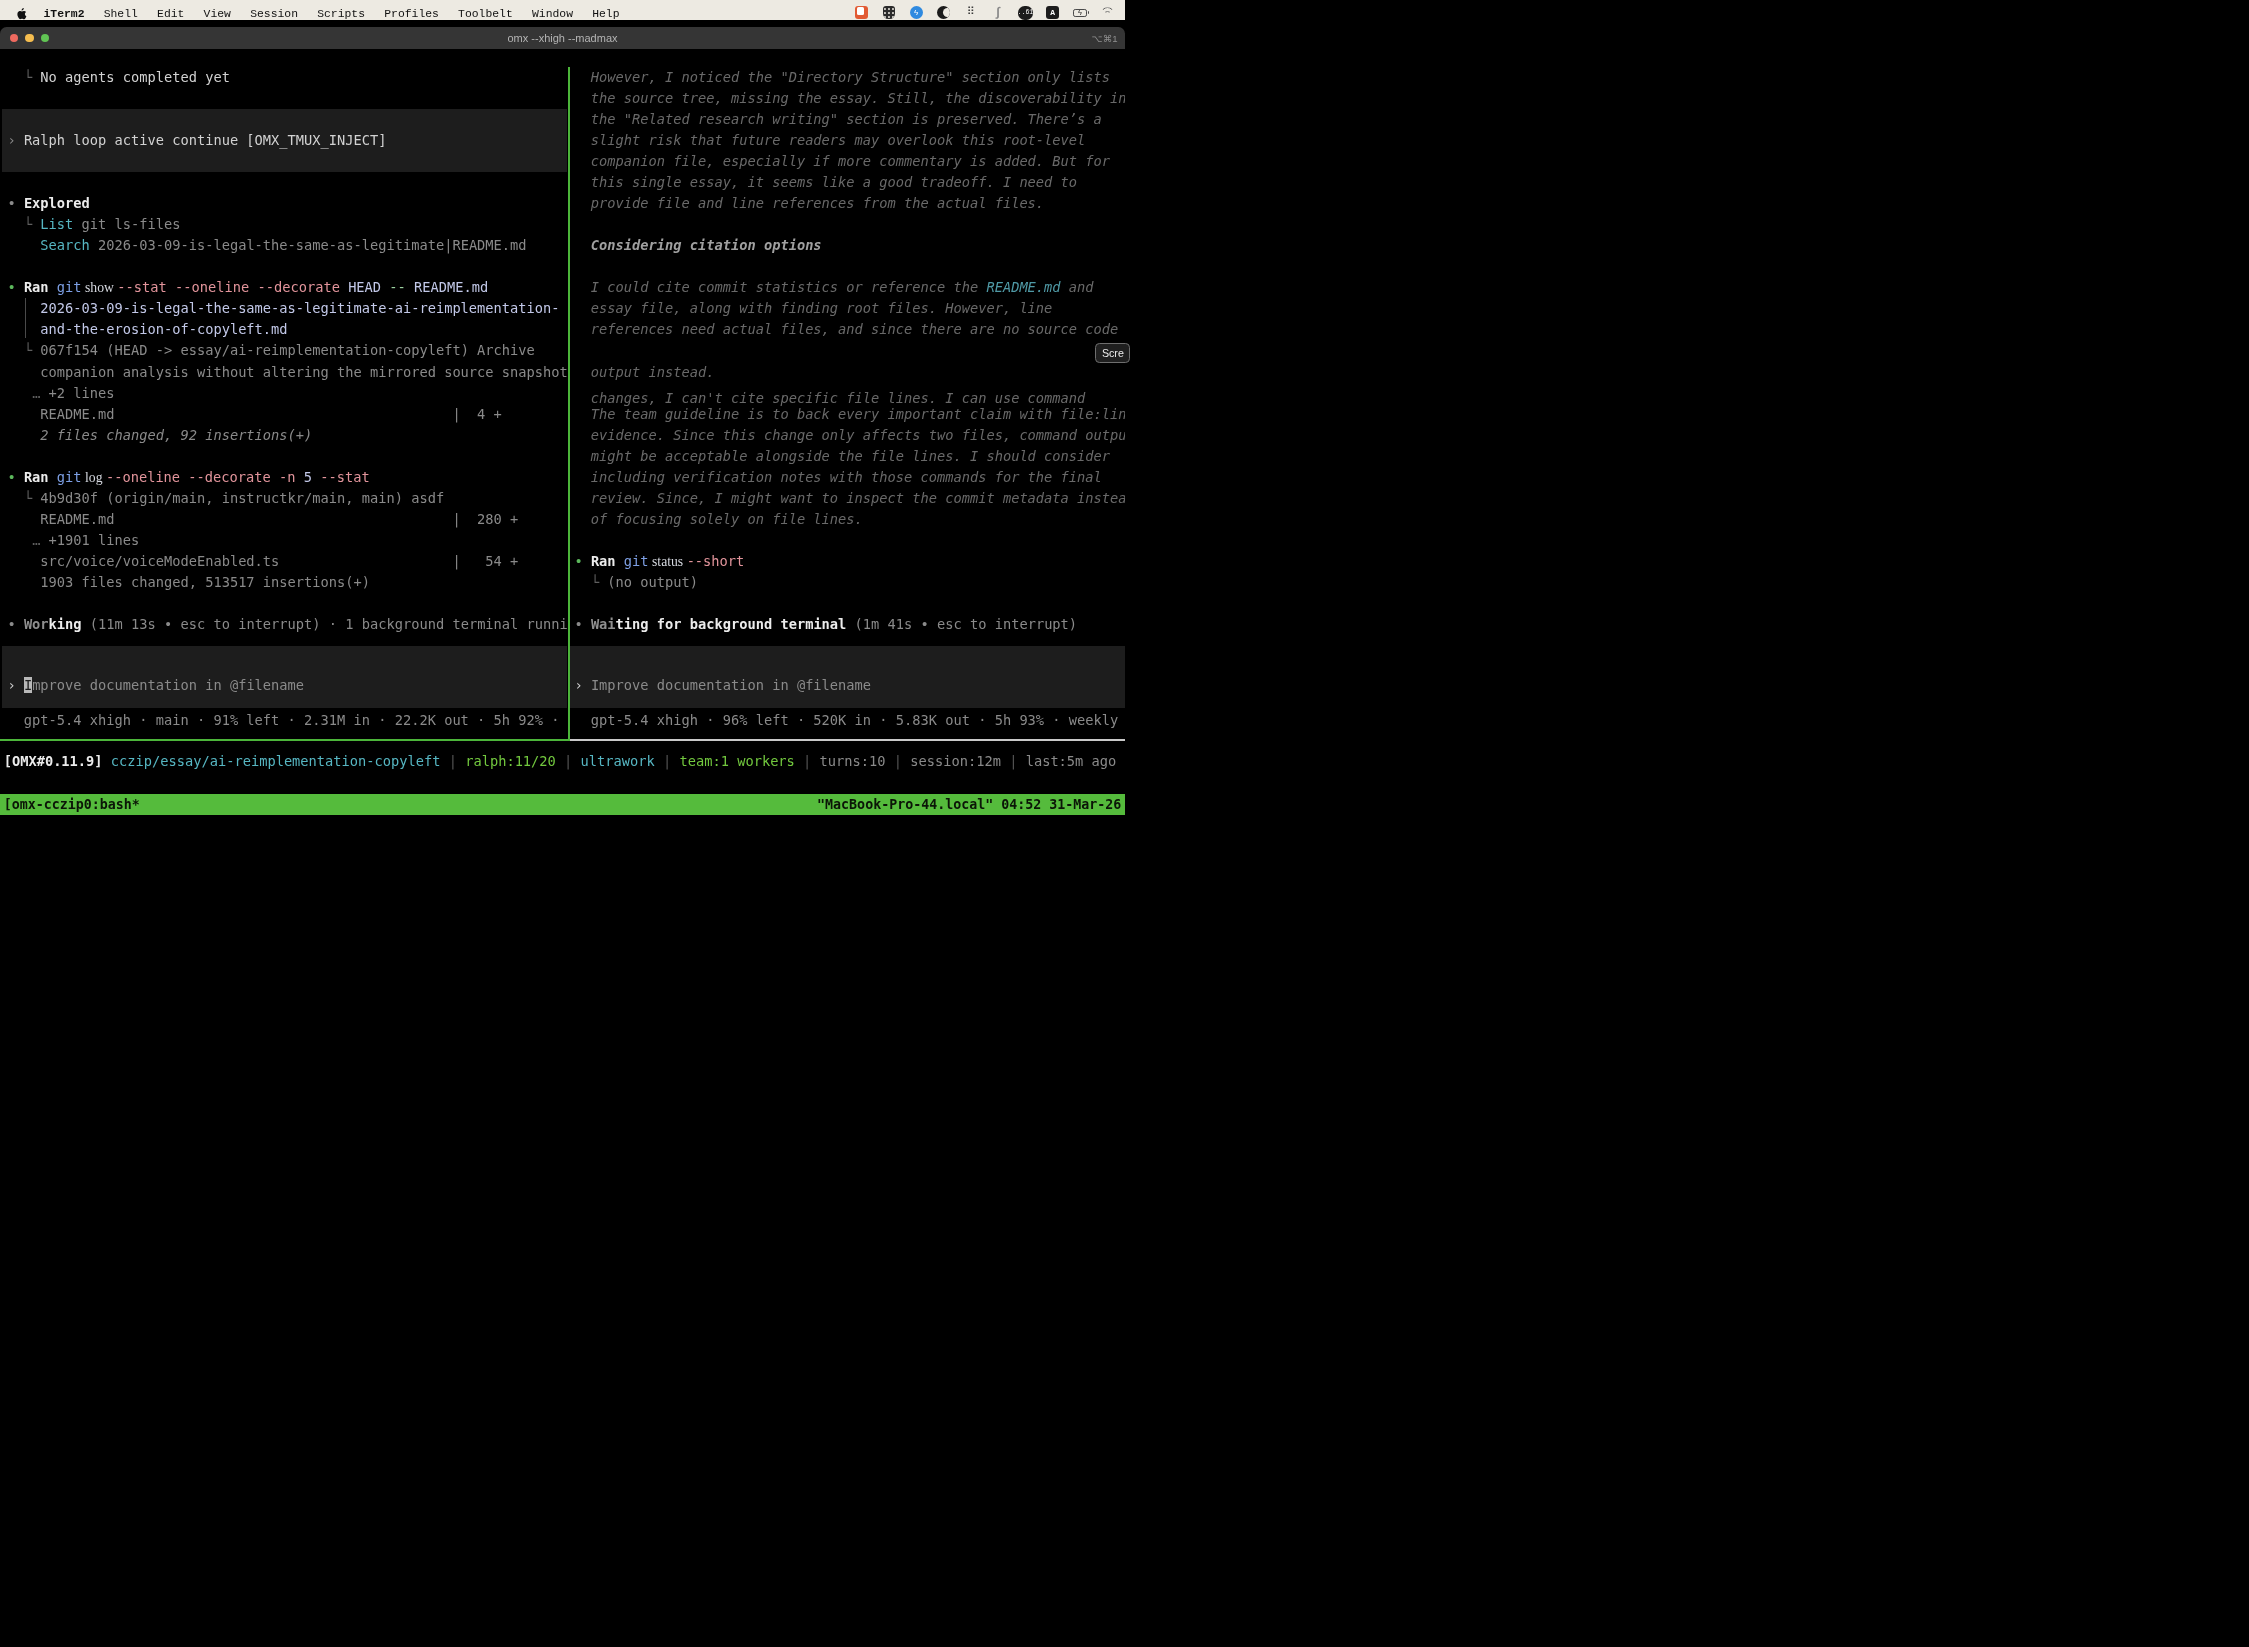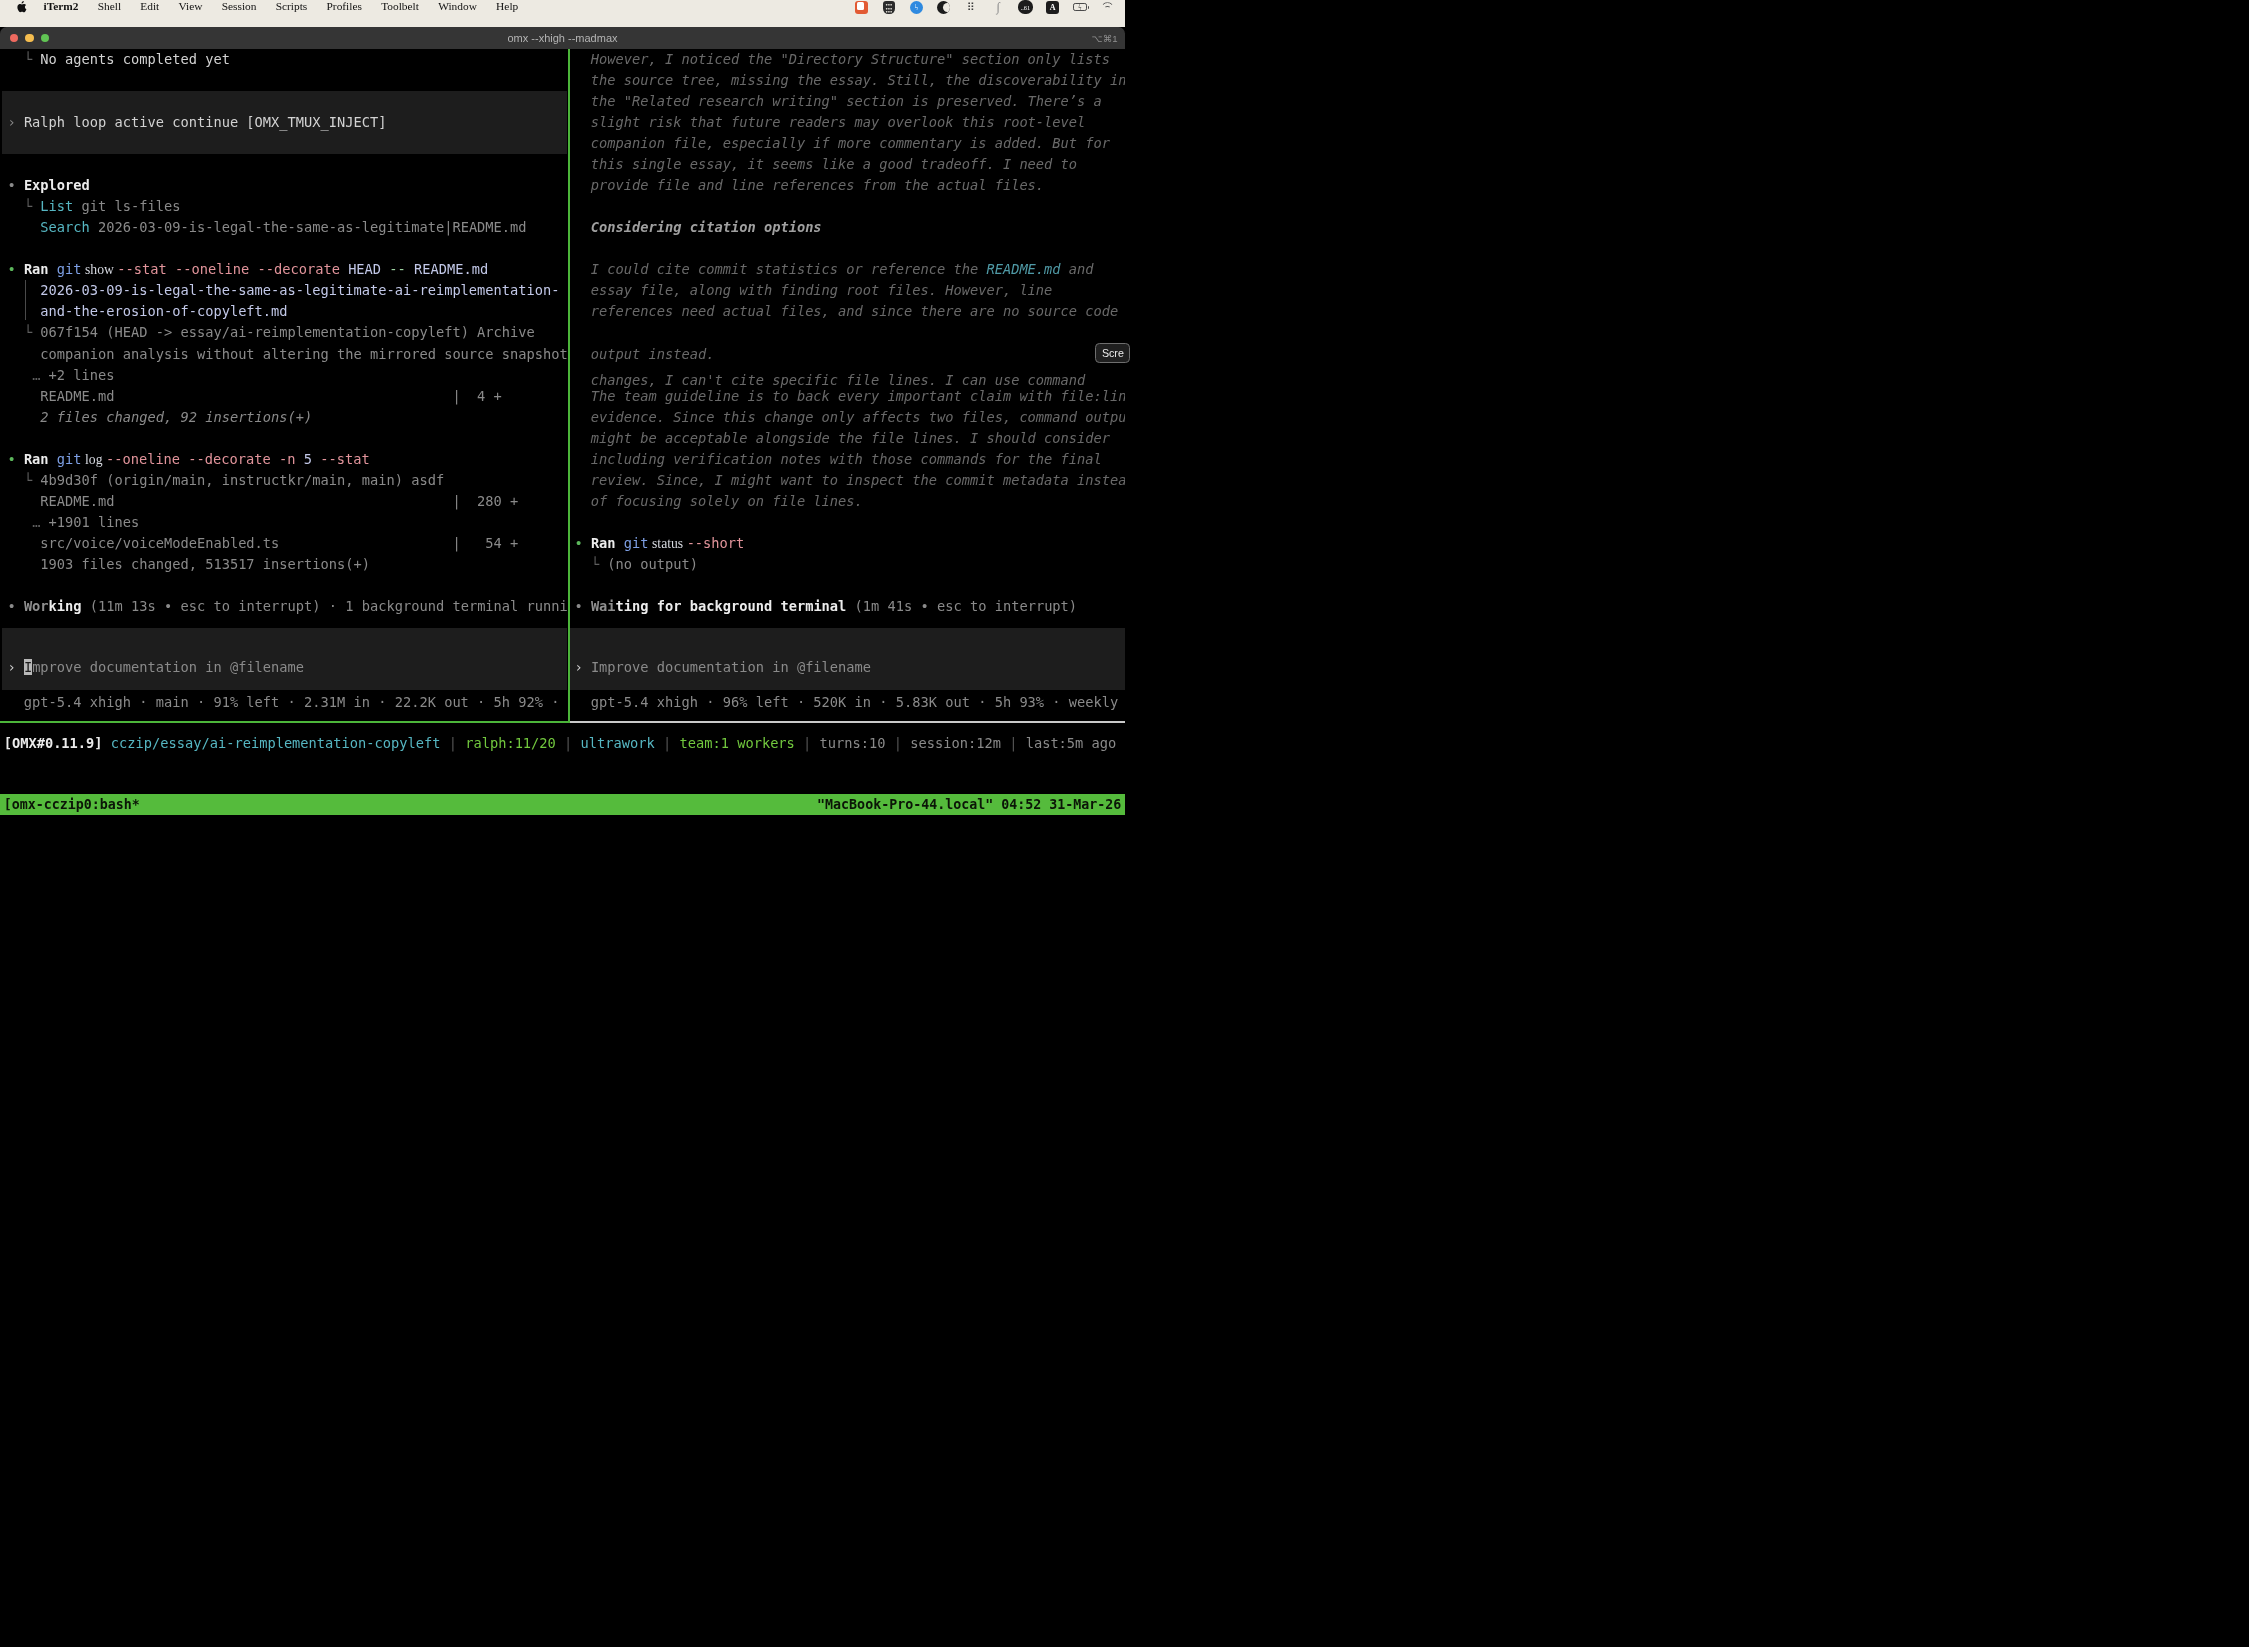--- a/index.html
+++ b/index.html
@@ -1,20 +1,20 @@
 <!DOCTYPE html>
 <html style="font-size:11.8px"><head>
 <meta charset="utf-8">
 <style>
   html,body{margin:0;padding:0;background:#000;width:1125px;height:824px;overflow:hidden;}
   *{box-sizing:border-box;}
 
   
-  #menubar{position:absolute;left:0;top:0;width:1125px;height:27px;background:#edeae2;
-    display:flex;align-items:flex-start;font-family:Liberation Serif, serif;font-size:11.4px;color:#111;}
+  #menubar{position:absolute;left:0;top:0;width:1125px;height:20px;background:#edeae2;
+    display:flex;align-items:flex-end;font-family:Liberation Mono, monospace;font-size:11.4px;color:#111;}
   #apple-logo{width:25px;display:flex;justify-content:center;margin-left:8.9px;}
   .mb-item{padding:0 9.6px;}
   .mb-item.first{font-weight:bold;}
   #mb-status{margin-left:auto;display:flex;align-items:center;gap:12.5px;padding-right:10.3px;}
   .mb-ic{display:inline-flex;align-items:center;justify-content:center;width:14.8px;height:14.8px;position:relative;}
   .ic-record{width:12.5px;height:12.5px;background:#e25a33;border-radius:3px;}
   .ic-record::before{content:"";position:absolute;left:3px;top:2.2px;width:6.6px;height:7.4px;background:#fff;border-radius:1.5px;}
   .ic-keypad{width:11.8px;height:13.3px;background:#2b2b2b;border-radius:3px 3px 5.2px 5.2px;color:#edeae2;font-size:6.6px;line-height:3.7px;text-align:center;overflow:hidden;padding-top:2.2px;}
   .ic-msgr{width:13.3px;height:13.3px;background:#2f8ae0;border-radius:50%;color:#fff;font-size:8px;display:flex;align-items:center;justify-content:center;}
   .ic-moon{width:13.3px;height:13.3px;background:#1b1b1b;border-radius:50%;overflow:hidden;position:relative;}
@@ -33,21 +33,21 @@
   #titlebar{position:absolute;left:0;top:27px;width:1125px;height:22px;background:#353535;border-radius:6.6px 6.6px 0 0;
     display:flex;align-items:center;font-family:"Liberation Sans",sans-serif;}
   .tlight{width:8.9px;height:8.9px;border-radius:50%;margin-left:6.6px;}
   #tl-close{background:#ee6a5f;margin-left:9.6px;}
   #tl-min{background:#f5bd4f;}
   #tl-zoom{background:#61c454;}
   #win-title{position:absolute;left:0;right:0;text-align:center;color:#b4b4b4;font-size:11px;}
   #win-shortcut{position:absolute;right:7.4px;color:#8f8f8f;font-size:9.6px;}
 
   
-  #terminal{position:absolute;left:0;top:49px;width:1125px;height:745px;background:#000;}
+  #terminal{position:absolute;left:0;top:67px;width:1125px;height:745px;background:#000;}
   .pane{position:absolute;top:0;height:674px;overflow:hidden;}
   .tl{position:absolute;height:21px;line-height:21px;white-space:pre;font-family:"DejaVu Sans Mono","Liberation Mono",monospace;font-size:13.7px;color:#8a8a8a;}
   [data-pane="left"]{left:0;width:568px;}
   [data-pane="left"] .tl{left:7.4px;}
   [data-pane="right"]{left:570px;width:555px;}
   [data-pane="right"] .tl{left:4.4px;}
   [data-pane="omx"]{left:0;top:674px;width:1125px;height:71px;}
   [data-pane="omx"] .tl{left:3.7px;}
   .input-box{position:absolute;background:#1d1d1d;}
   .guide{position:absolute;background:#4a4a4a;}

